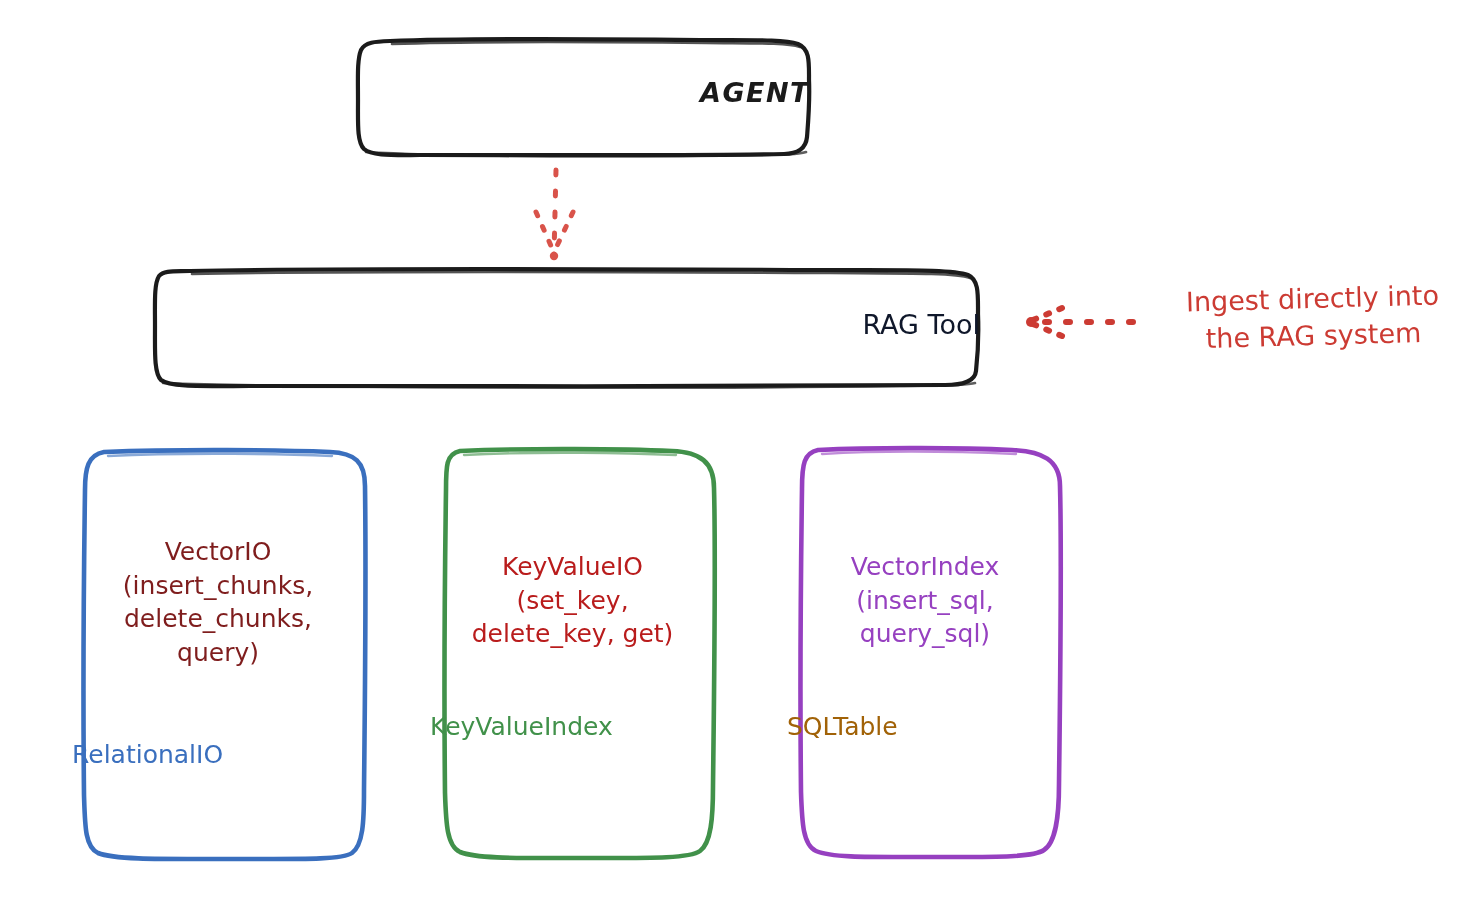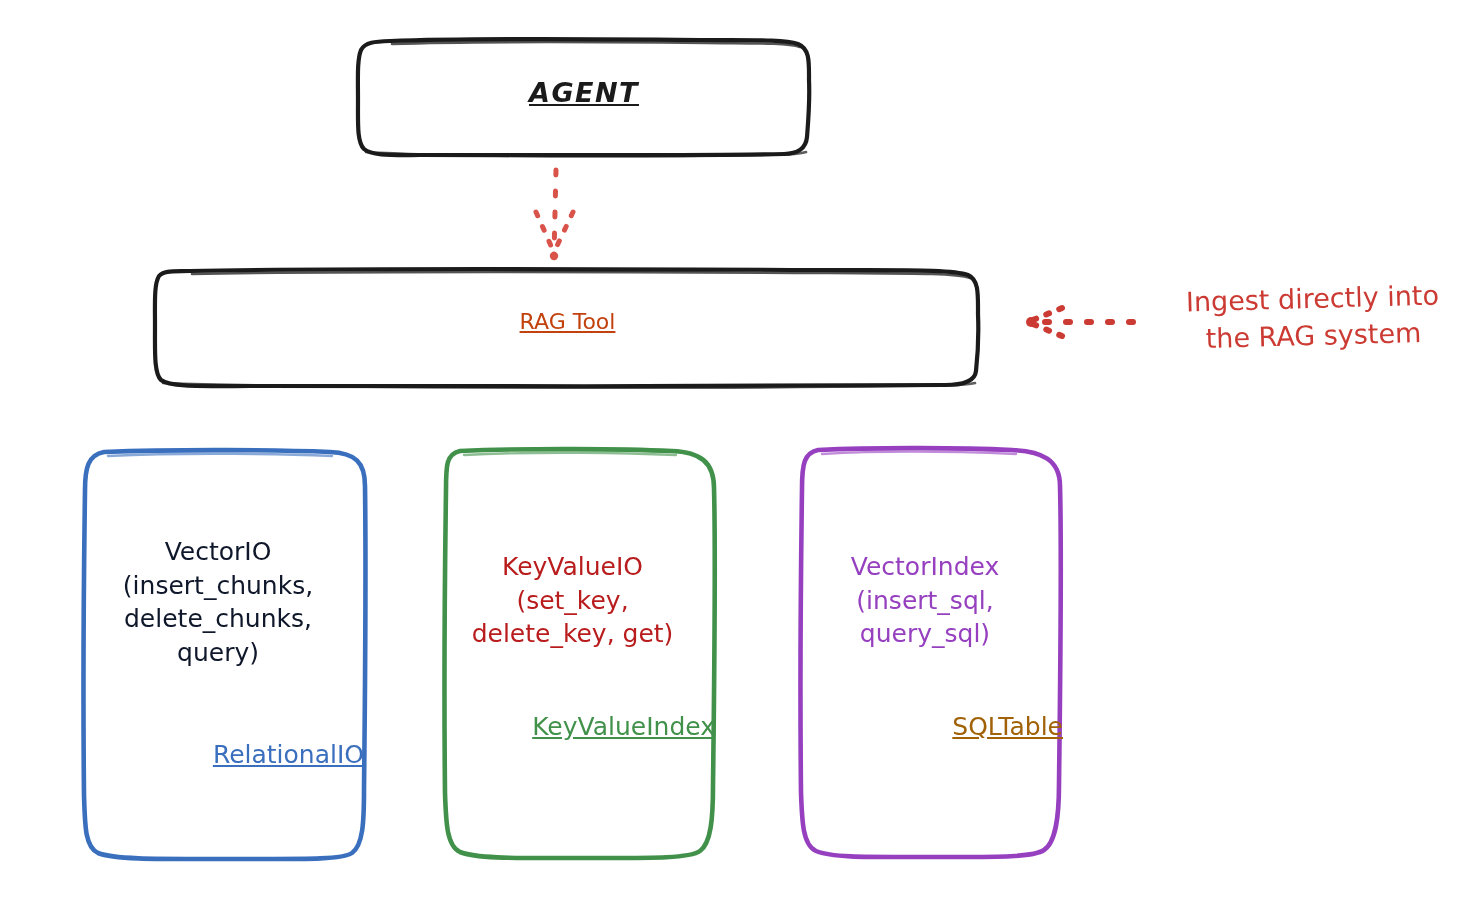--- a/index.html
+++ b/index.html
@@ -17,71 +17,69 @@
 
   #canvas {
     position: absolute;
     left: 0; top: 0;
     width: 1484px;
     height: 910px;
   }
 
   .node-label {
     position: absolute;
-    text-align: center;
+    text-align: right;
     pointer-events: none;
     white-space: pre-line;
     line-height: 1.28;
-    text-decoration: underline;
   }
 
   
   #agent-box-label {
     left: 358px;
     top: 76px;
     width: 452px;
     font-size: 27px;
     letter-spacing: 1.5px;
     color: #1b1b1b;
     font-style: italic;
     font-weight: 600;
     font-family: "DejaVu Sans", sans-serif;
   }
 
   
   #rag-tool-box-label {
     left: 155px;
     top: 308px;
     width: 825px;
-    font-size: 22px;
-    color: #c2410c;
+    font-size: 27px;
+    color: #0f172a;
     font-weight: 500;
     font-family: "DejaVu Sans", sans-serif;
   }
 
   
   .provider-label {
     position: absolute;
     text-align: center;
     white-space: pre-line;
     font-size: 25px;
     line-height: 1.34;
     font-family: "DejaVu Sans", sans-serif;
     font-weight: 500;
   }
   .provider-sub {
     position: absolute;
-    text-align: right;
+    text-align: left;
     font-size: 25px;
     font-family: "DejaVu Sans", sans-serif;
     font-weight: 500;
-    text-decoration: underline;
-  }
-
-  #vectorio-label   { left: 72px;  top: 535px; width: 292px; color: #0f172a; }
+  }
+
+  #vectorio-label   { left: 72px;  top: 535px; width: 292px; color: #7f1d1d; }
   #vectorio-sub     { left: 72px;  top: 740px; width: 292px; color: #3a6fbe; }
 
   #keyvalueio-label { left: 430px; top: 550px; width: 285px; color: #b91c1c; }
   #keyvalueio-sub   { left: 430px; top: 712px; width: 285px; color: #41914a; }
 
   #relationalio-label { left: 787px; top: 550px; width: 276px; color: #9640c0; }
   #relationalio-sub   { left: 787px; top: 712px; width: 276px; color: #a16207; }
 
   
   #ingest-annotation {

